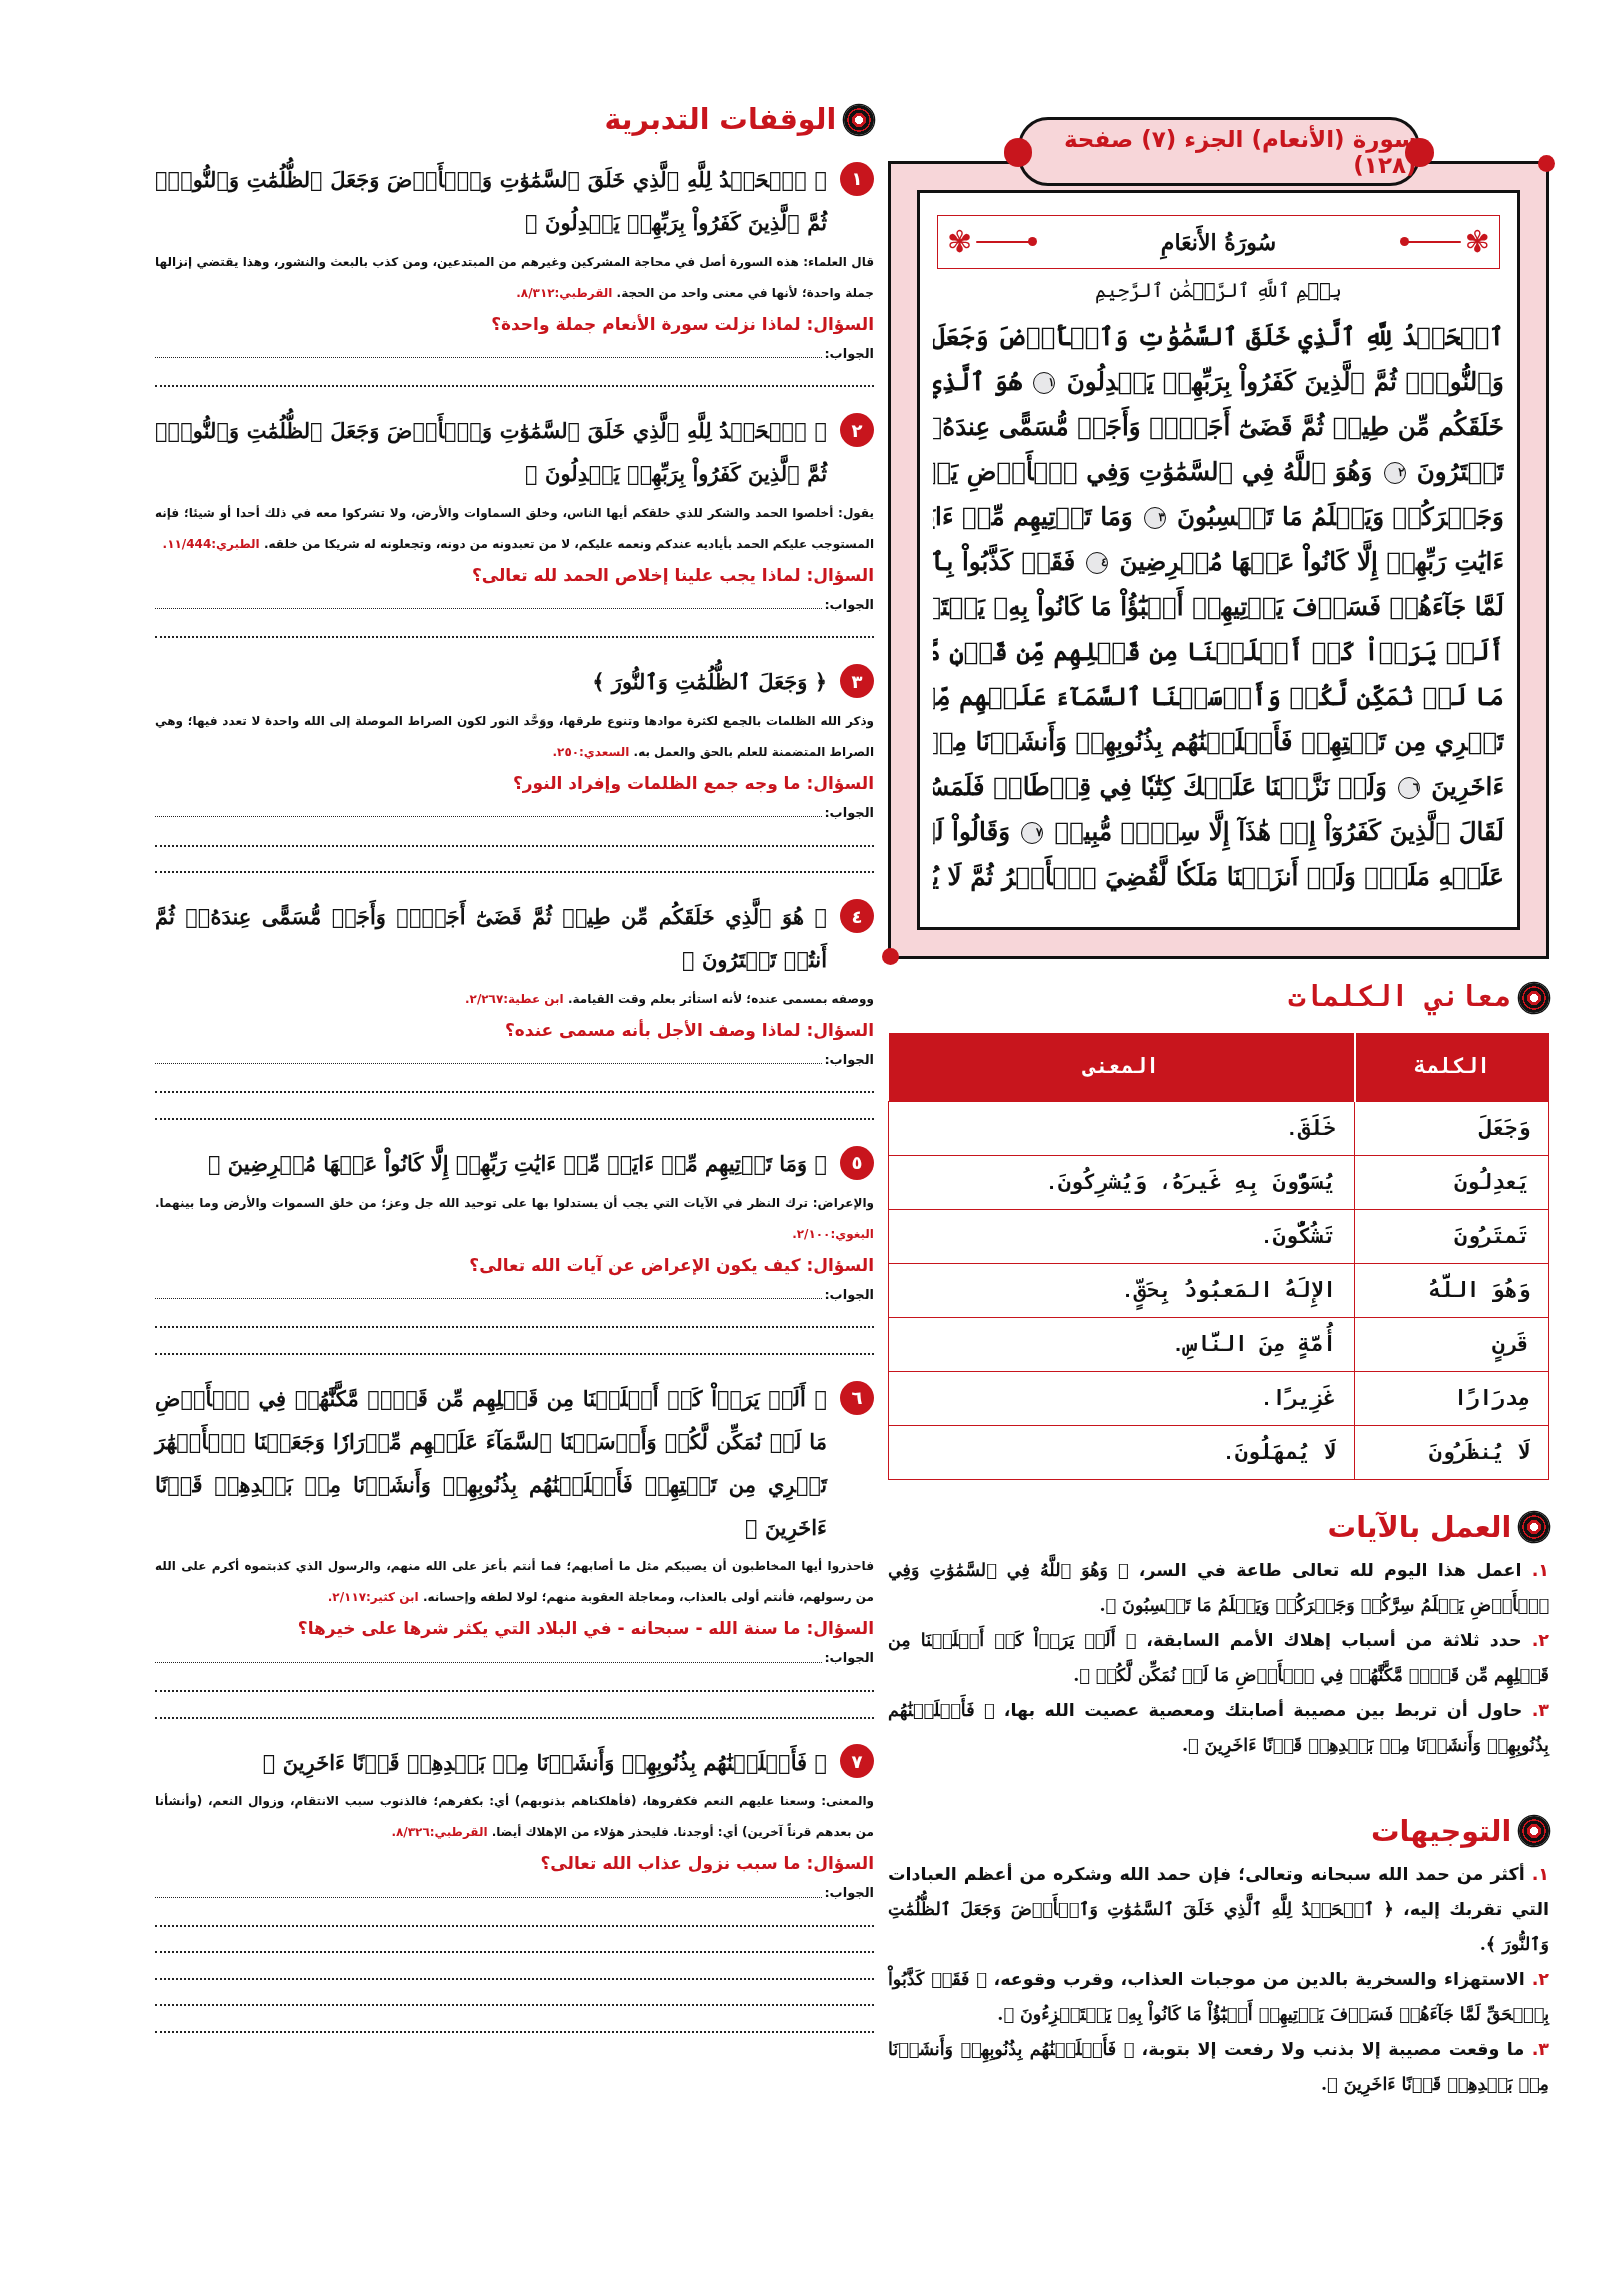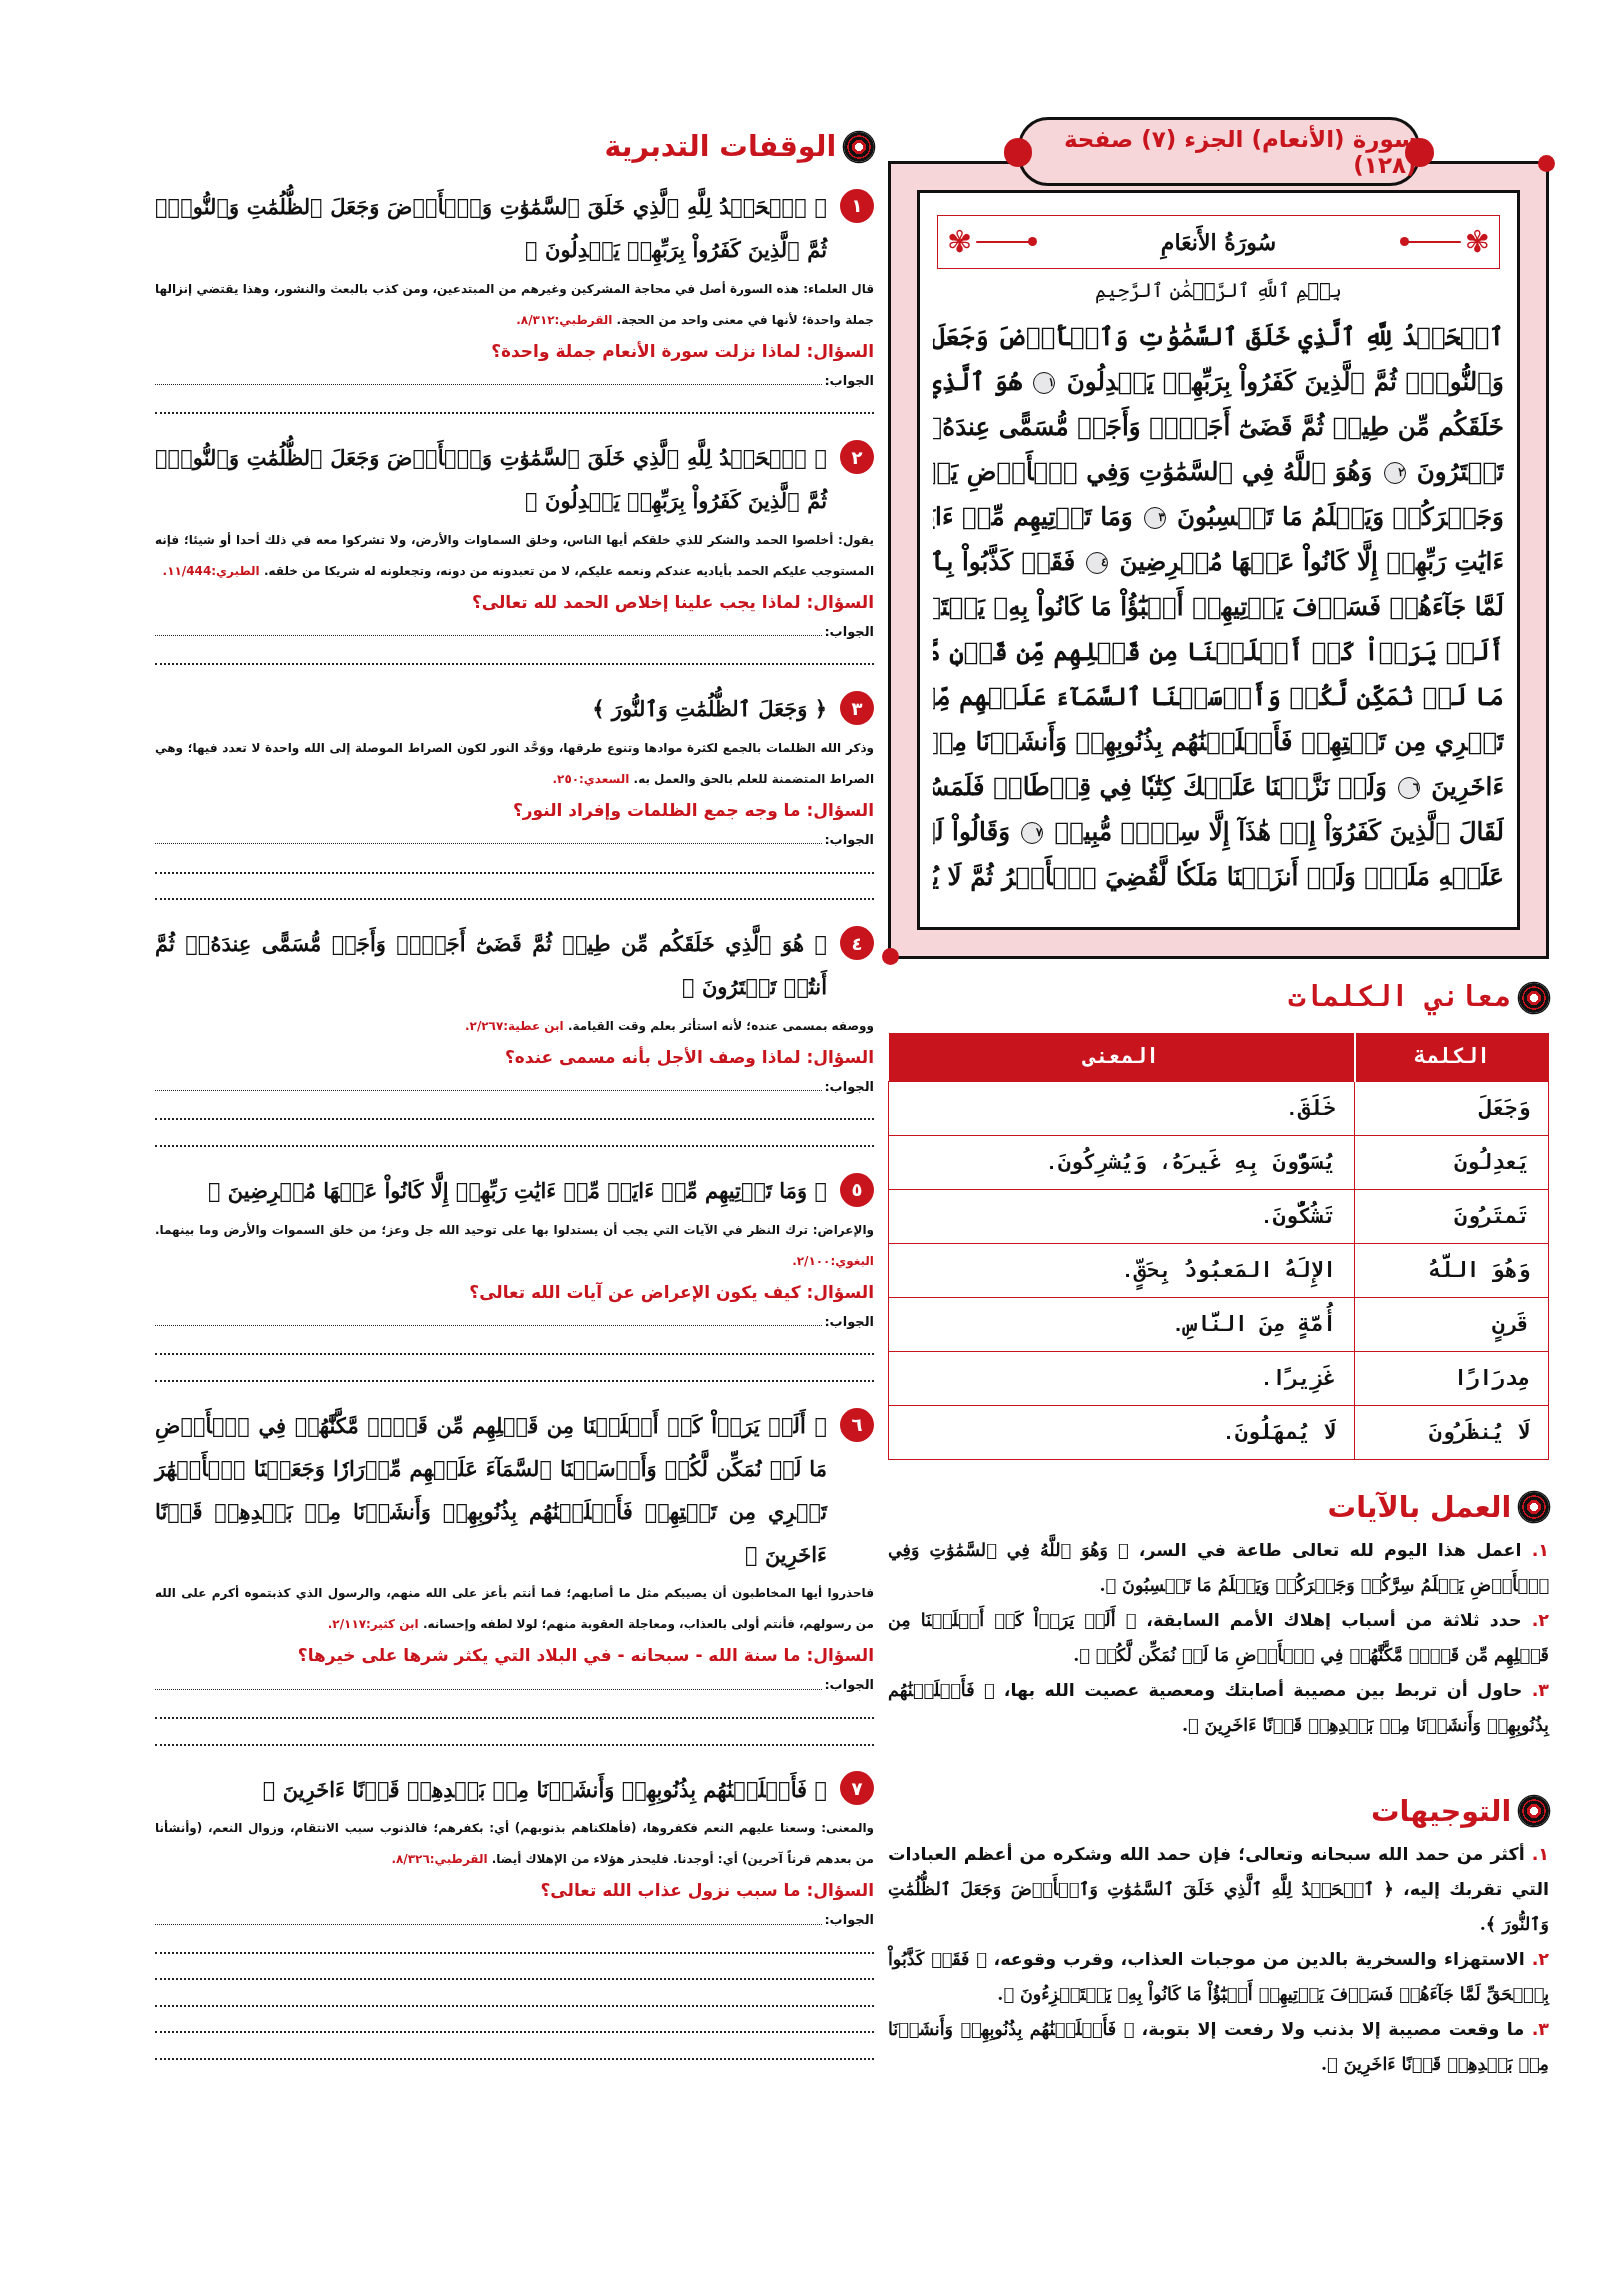--- a/index.html
+++ b/index.html
@@ -114,21 +114,21 @@
   }
 
   
   .meanings { margin-top: 21px; font-family: Liberation Mono, monospace; }
   .meanings table {
     width: 100%; margin-top: 18px;
     border-collapse: collapse;
   }
   .meanings th {
     background: #c8151d; color: #fff;
-    font-size: 21px; font-weight: bold; height: 48px;
+    font-size: 21px; font-weight: bold; height: 68px;
     border-left: 2.6px solid #fff;
   }
   .meanings th:last-child { border-left: none; }
   .meanings td {
     border: 1.9px solid #c8151d;
     height: 54px;
     font-size: 21px; font-weight: bold;
     padding: 0 18px;
   }
   .meanings td.word { width: 194px; }
@@ -141,21 +141,21 @@
     text-align: justify;
   }
   .listblock li .n { color: #c8151d; }
   .ayah-inline {
     font-family: "DejaVu Serif", serif; font-weight: bold;
   }
 
   
   .left-col {
     position: absolute;
-    top: 130px; left: 155px;
+    top: 103px; left: 155px;
     width: 719px;
   }
   .left-col .sec-head { justify-content: flex-start; }
   .entry { margin-top: 22px; position: relative; }
   .entry-ayah {
     display: flex; align-items: flex-start; gap: 13px;
   }
   .badge {
     width: 34px; height: 34px; border-radius: 50%;
     background: #c8151d; color: #fff;

